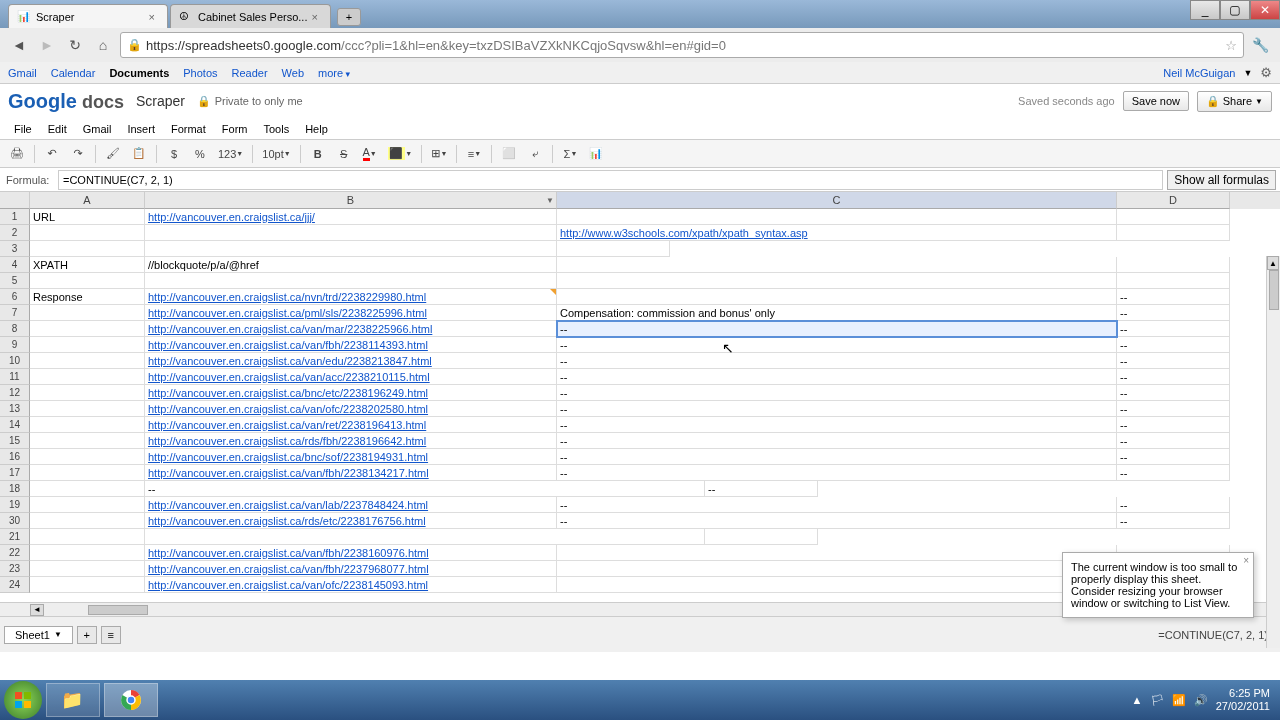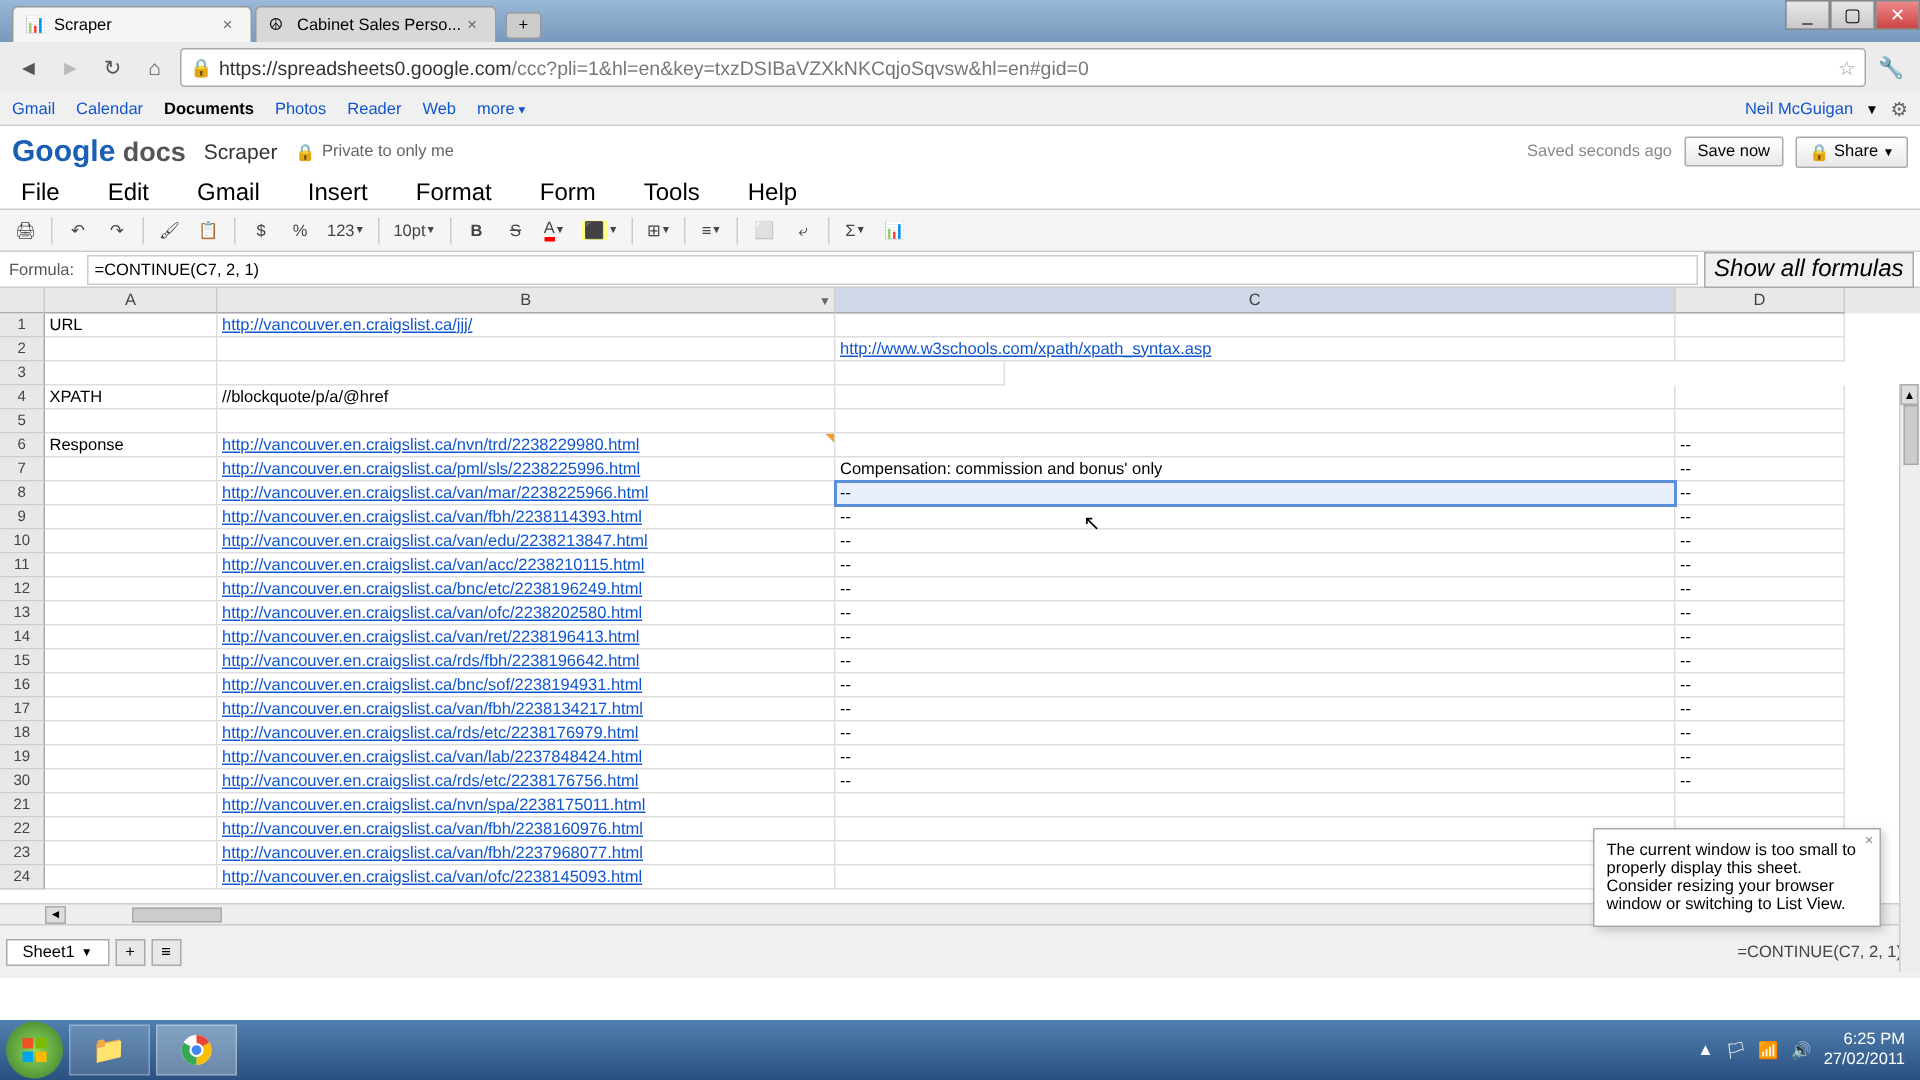--- a/index.html
+++ b/index.html
@@ -34,33 +34,33 @@
 .docs-header { height: 34px; display: flex; align-items: center; padding: 0 8px; gap: 12px; }
 .docs-logo { color: #1155cc; font-size: 20px; font-family: Georgia, serif; font-weight: bold; }
 .docs-logo .docs-word { color: #555; font-size: 18px; }
 .doc-title { font-size: 14px; color: #333; }
 .doc-status { font-size: 11px; color: #666; display: flex; align-items: center; gap: 4px; }
 .docs-header .right { margin-left: auto; display: flex; gap: 8px; align-items: center; font-size: 11px; }
 .save-btn, .share-btn { padding: 3px 8px; border: 1px solid #aaa; background: linear-gradient(#fff,#e8e8e8); font-size: 11px; border-radius: 2px; }
 .share-btn { display: flex; align-items: center; gap: 3px; }
 
 
-.menu-bar { height: 22px; display: flex; align-items: center; padding: 0 6px; gap: 16px; font-size: 16px; border-bottom: 1px solid #ccc; }
+.menu-bar { height: 22px; display: flex; align-items: center; padding: 0 6px; gap: 0; font-size: 11px; border-bottom: 1px solid #ccc; }
 .menu-bar span { padding: 2px 8px; cursor: pointer; }
 
 
 .toolbar { height: 28px; display: flex; align-items: center; padding: 0 6px; gap: 4px; border-bottom: 1px solid #ccc; background: #f5f5f5; }
 .tool-btn { min-width: 22px; height: 22px; display: flex; align-items: center; justify-content: center; font-size: 11px; color: #444; padding: 0 3px; }
 .tool-sep { width: 1px; height: 18px; background: #ccc; margin: 0 2px; }
 
 
 .formula-bar { height: 24px; display: flex; align-items: center; font-size: 11px; border-bottom: 1px solid #ccc; }
 .formula-label { width: 58px; padding-left: 6px; color: #555; }
 .formula-input { flex: 1; height: 20px; border: 1px solid #ccc; padding: 0 4px; font-size: 11px; margin-right: 4px; }
-.show-formulas { padding: 2px 6px; font-size: 16px; border: 1px solid #aaa; background: #f0f0f0; margin-right: 4px; font-style: italic; }
+.show-formulas { padding: 2px 6px; font-size: 12px; border: 1px solid #aaa; background: #f0f0f0; margin-right: 4px; }
 
 
 .sheet-container { position: relative; height: 410px; overflow: hidden; }
 .col-headers { display: flex; height: 17px; background: #e8e8e8; font-size: 11px; }
 .corner { width: 30px; border-right: 1px solid #ccc; border-bottom: 1px solid #aaa; background: #e8e8e8; }
 .col-h { border-right: 1px solid #ccc; border-bottom: 1px solid #aaa; display: flex; align-items: center; justify-content: center; color: #444; position: relative; }
 .col-h.sel { background: #d0d8e8; }
 .col-dd { position: absolute; right: 2px; font-size: 8px; color: #666; }
 .col-A { width: 115px; } .col-B { width: 412px; } .col-C { width: 560px; } .col-D { width: 113px; }
 
@@ -388,23 +388,20 @@
         <div class="cell col-A"></div>
         <div class="cell col-B">
           <a>http://vancouver.en.craigslist.ca/van/fbh/2238134217.html</a>
         </div>
         <div class="cell col-C">--</div>
         <div class="cell col-D">--</div>
       </div>
       <div class="row">
         <div class="row-h">18</div>
         <div class="cell col-A"></div>
-        <div class="cell col-B">
-          <a>http://vancouver.en.craigslist.ca/rds/etc/2238176979.html</a>
-        </div>
         <div class="cell col-C">--</div>
         <div class="cell col-D">--</div>
       </div>
       <div class="row">
         <div class="row-h">19</div>
         <div class="cell col-A"></div>
         <div class="cell col-B">
           <a>http://vancouver.en.craigslist.ca/van/lab/2237848424.html</a>
         </div>
         <div class="cell col-C">--</div>
@@ -415,23 +412,20 @@
         <div class="cell col-A"></div>
         <div class="cell col-B">
           <a>http://vancouver.en.craigslist.ca/rds/etc/2238176756.html</a>
         </div>
         <div class="cell col-C">--</div>
         <div class="cell col-D">--</div>
       </div>
       <div class="row">
         <div class="row-h">21</div>
         <div class="cell col-A"></div>
-        <div class="cell col-B">
-          <a>http://vancouver.en.craigslist.ca/nvn/spa/2238175011.html</a>
-        </div>
         <div class="cell col-C"></div>
         <div class="cell col-D"></div>
       </div>
       <div class="row">
         <div class="row-h">22</div>
         <div class="cell col-A"></div>
         <div class="cell col-B">
           <a>http://vancouver.en.craigslist.ca/van/fbh/2238160976.html</a>
         </div>
         <div class="cell col-C"></div>

